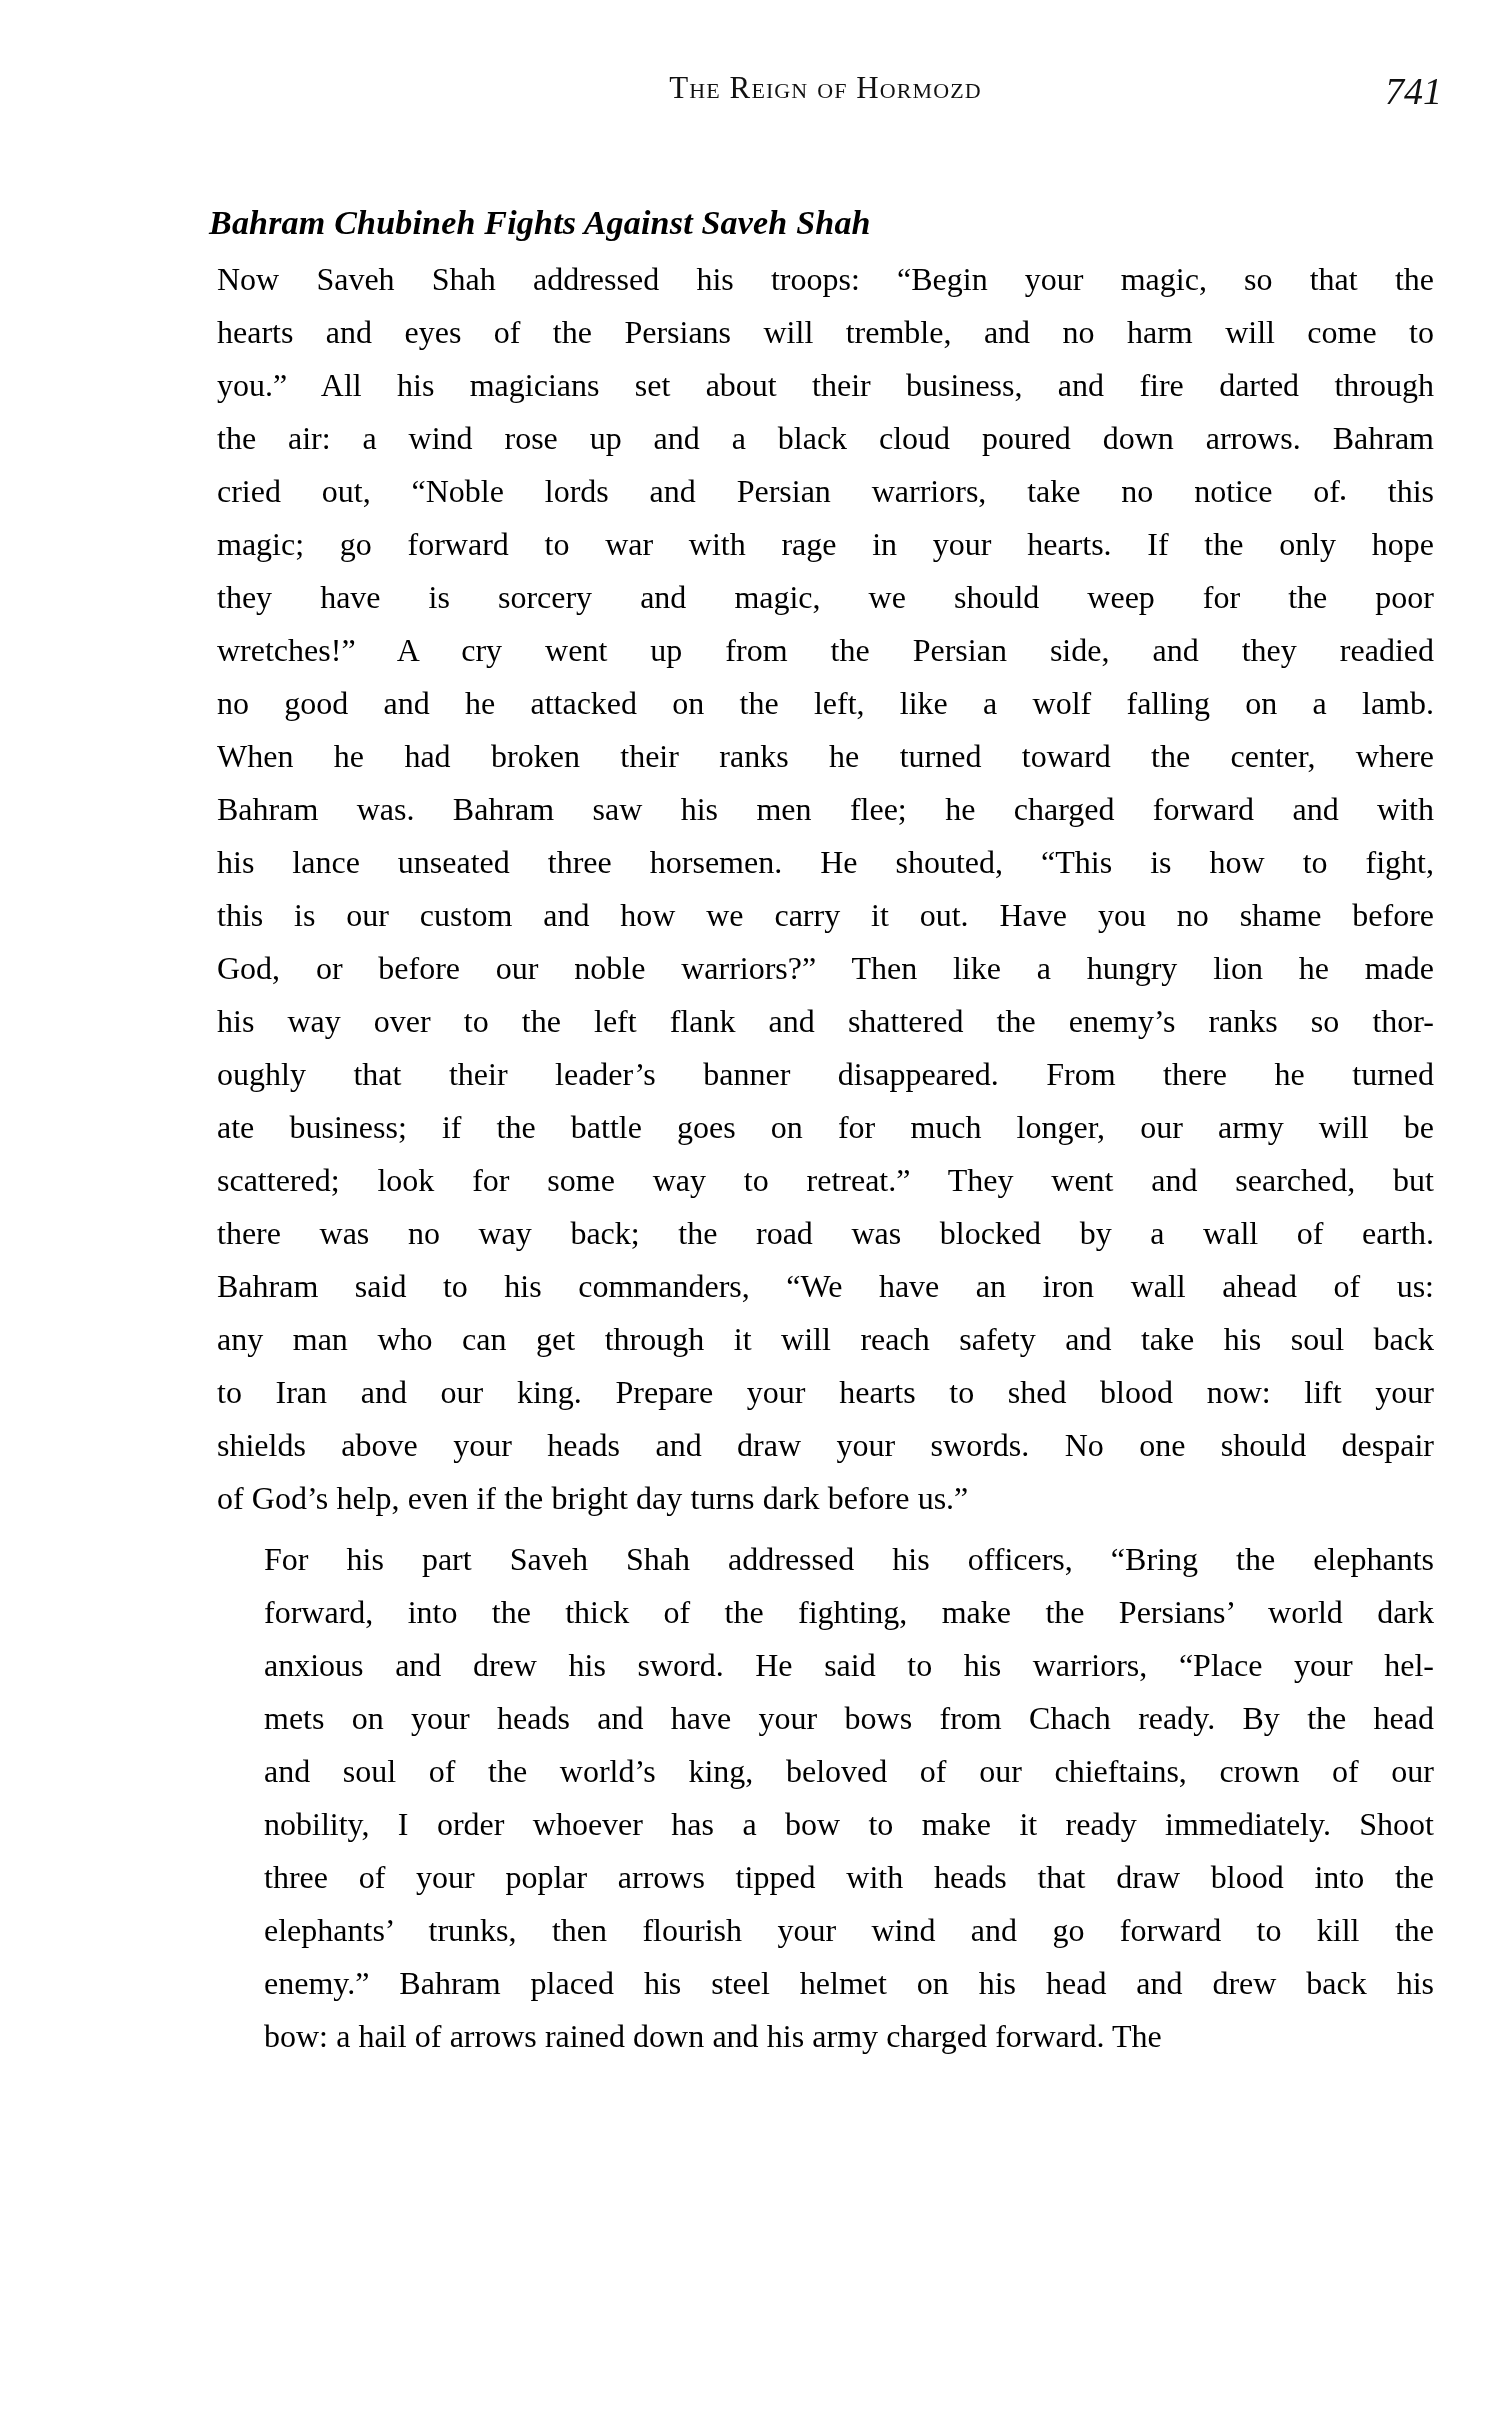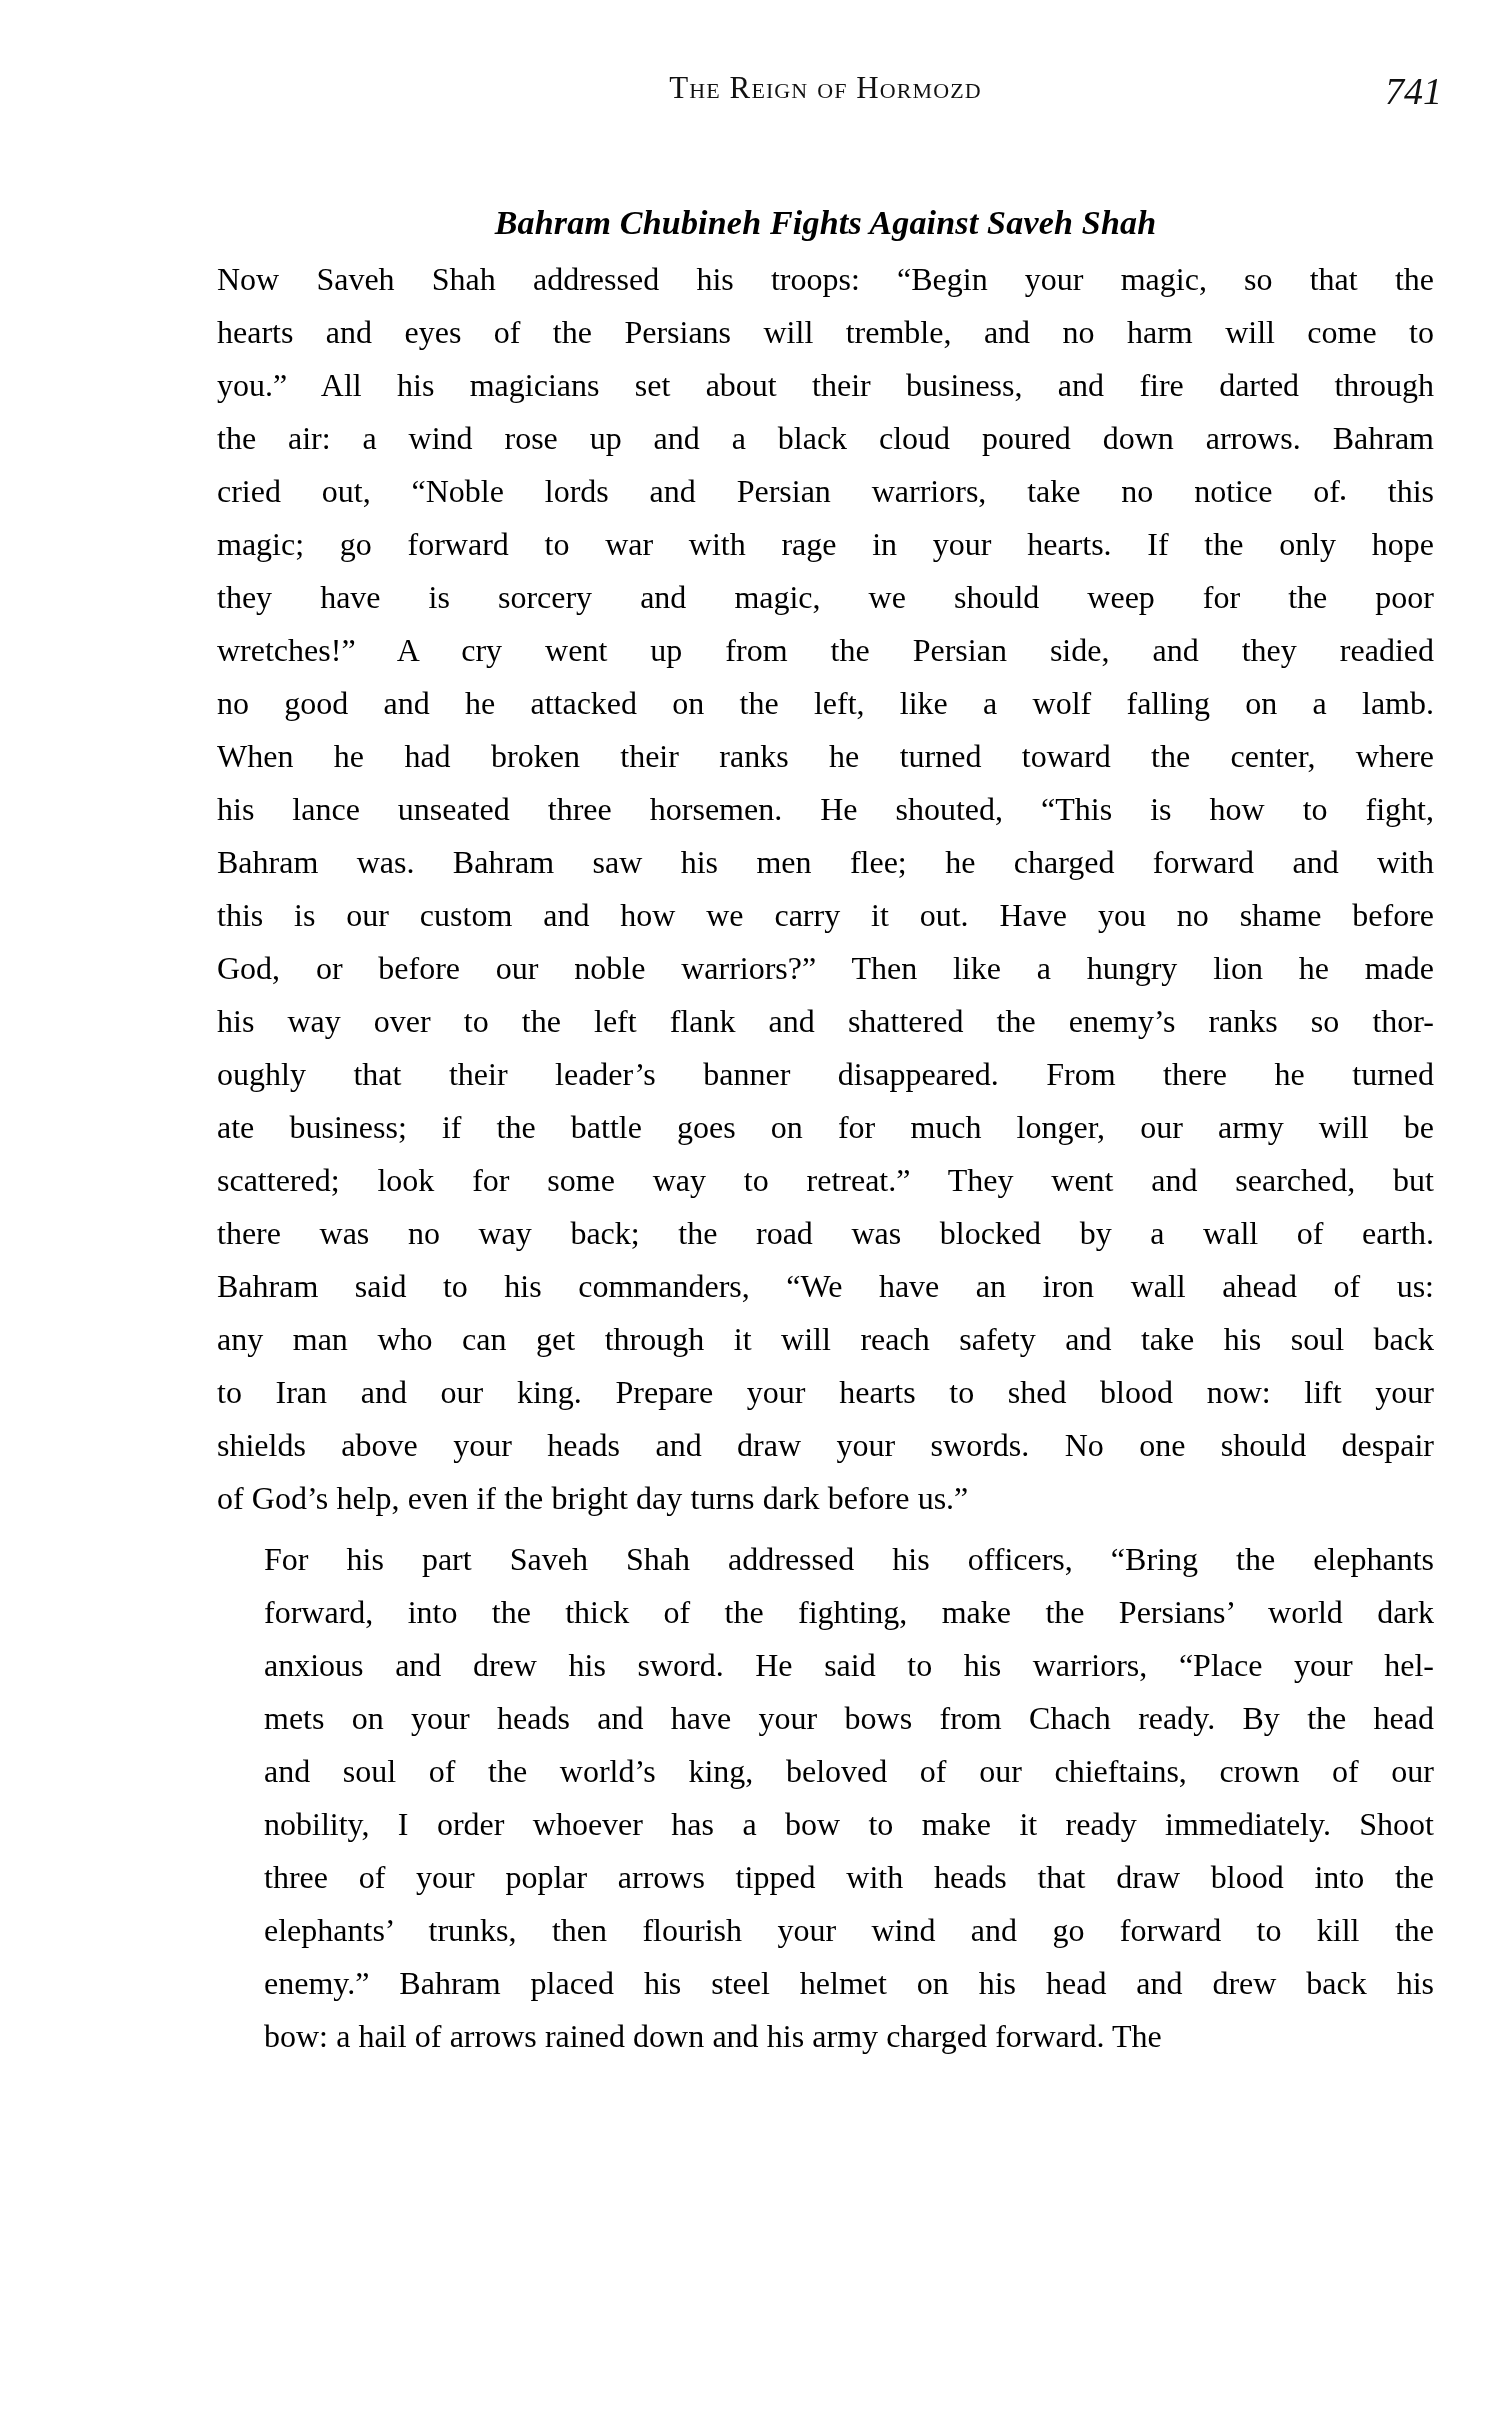--- a/index.html
+++ b/index.html
@@ -69,21 +69,20 @@
   .section-heading {
     font-family: "Liberation Serif", "DejaVu Serif", serif;
     font-weight: bold;
     font-style: italic;
     font-size: 34px;
     line-height: 44px;
     margin: 0 0 4.7px 0;
     letter-spacing: 0.2px;
     color: #000000;
     white-space: nowrap;
-    text-align: center;
   }
 
   p.body-par {
     margin: 8px;
     font-size: 32px;
     line-height: 53px;
     text-align: justify;
     text-align-last: left;
     color: #000000;
     word-spacing: 0.2px;
@@ -139,22 +138,22 @@
         <span class="ln">Now Saveh Shah addressed his troops: “Begin your magic, so that the</span>
         <span class="ln">hearts and eyes of the Persians will tremble, and no harm will come to</span>
         <span class="ln">you.” All his magicians set about their business, and fire darted through</span>
         <span class="ln">the air: a wind rose up and a black cloud poured down arrows. Bahram</span>
         <span class="ln">cried out, “Noble lords and Persian warriors, take no notice of<span class="speck"></span> this</span>
         <span class="ln">magic; go forward to war with rage in your hearts. If the only hope</span>
         <span class="ln">they have is sorcery and magic, we should weep for the poor</span>
         <span class="ln">wretches!” A cry went up from the Persian side, and they readied</span>
         <span class="ln">no good and he attacked on the left, like a wolf falling on a lamb.</span>
         <span class="ln">When he had broken their ranks he turned toward the center, where</span>
+        <span class="ln">Bahram was. Bahram saw his men flee; he charged forward and with</span>
         <span class="ln">his lance unseated three horsemen. He shouted, “This is how to fight,</span>
-        <span class="ln">Bahram was. Bahram saw his men flee; he charged forward and with</span>
         <span class="ln">this is our custom and how we carry it out. Have you no shame before</span>
         <span class="ln">God, or before our noble warriors?” Then like a hungry lion he made</span>
         <span class="ln">his way over to the left flank and shattered the enemy’s ranks so thor-</span>
         <span class="ln">oughly that their leader’s banner disappeared. From there he turned</span>
         <span class="ln">ate business; if the battle goes on for much longer, our army will be</span>
         <span class="ln">scattered; look for some way to retreat.” They went and searched, but</span>
         <span class="ln">there was no way back; the road was blocked by a wall of earth.</span>
         <span class="ln">Bahram said to his commanders, “We have an iron wall ahead of us:</span>
         <span class="ln">any man who can get through it will reach safety and take his soul back</span>
         <span class="ln">to Iran and our king. Prepare your hearts to shed blood now: lift your</span>

